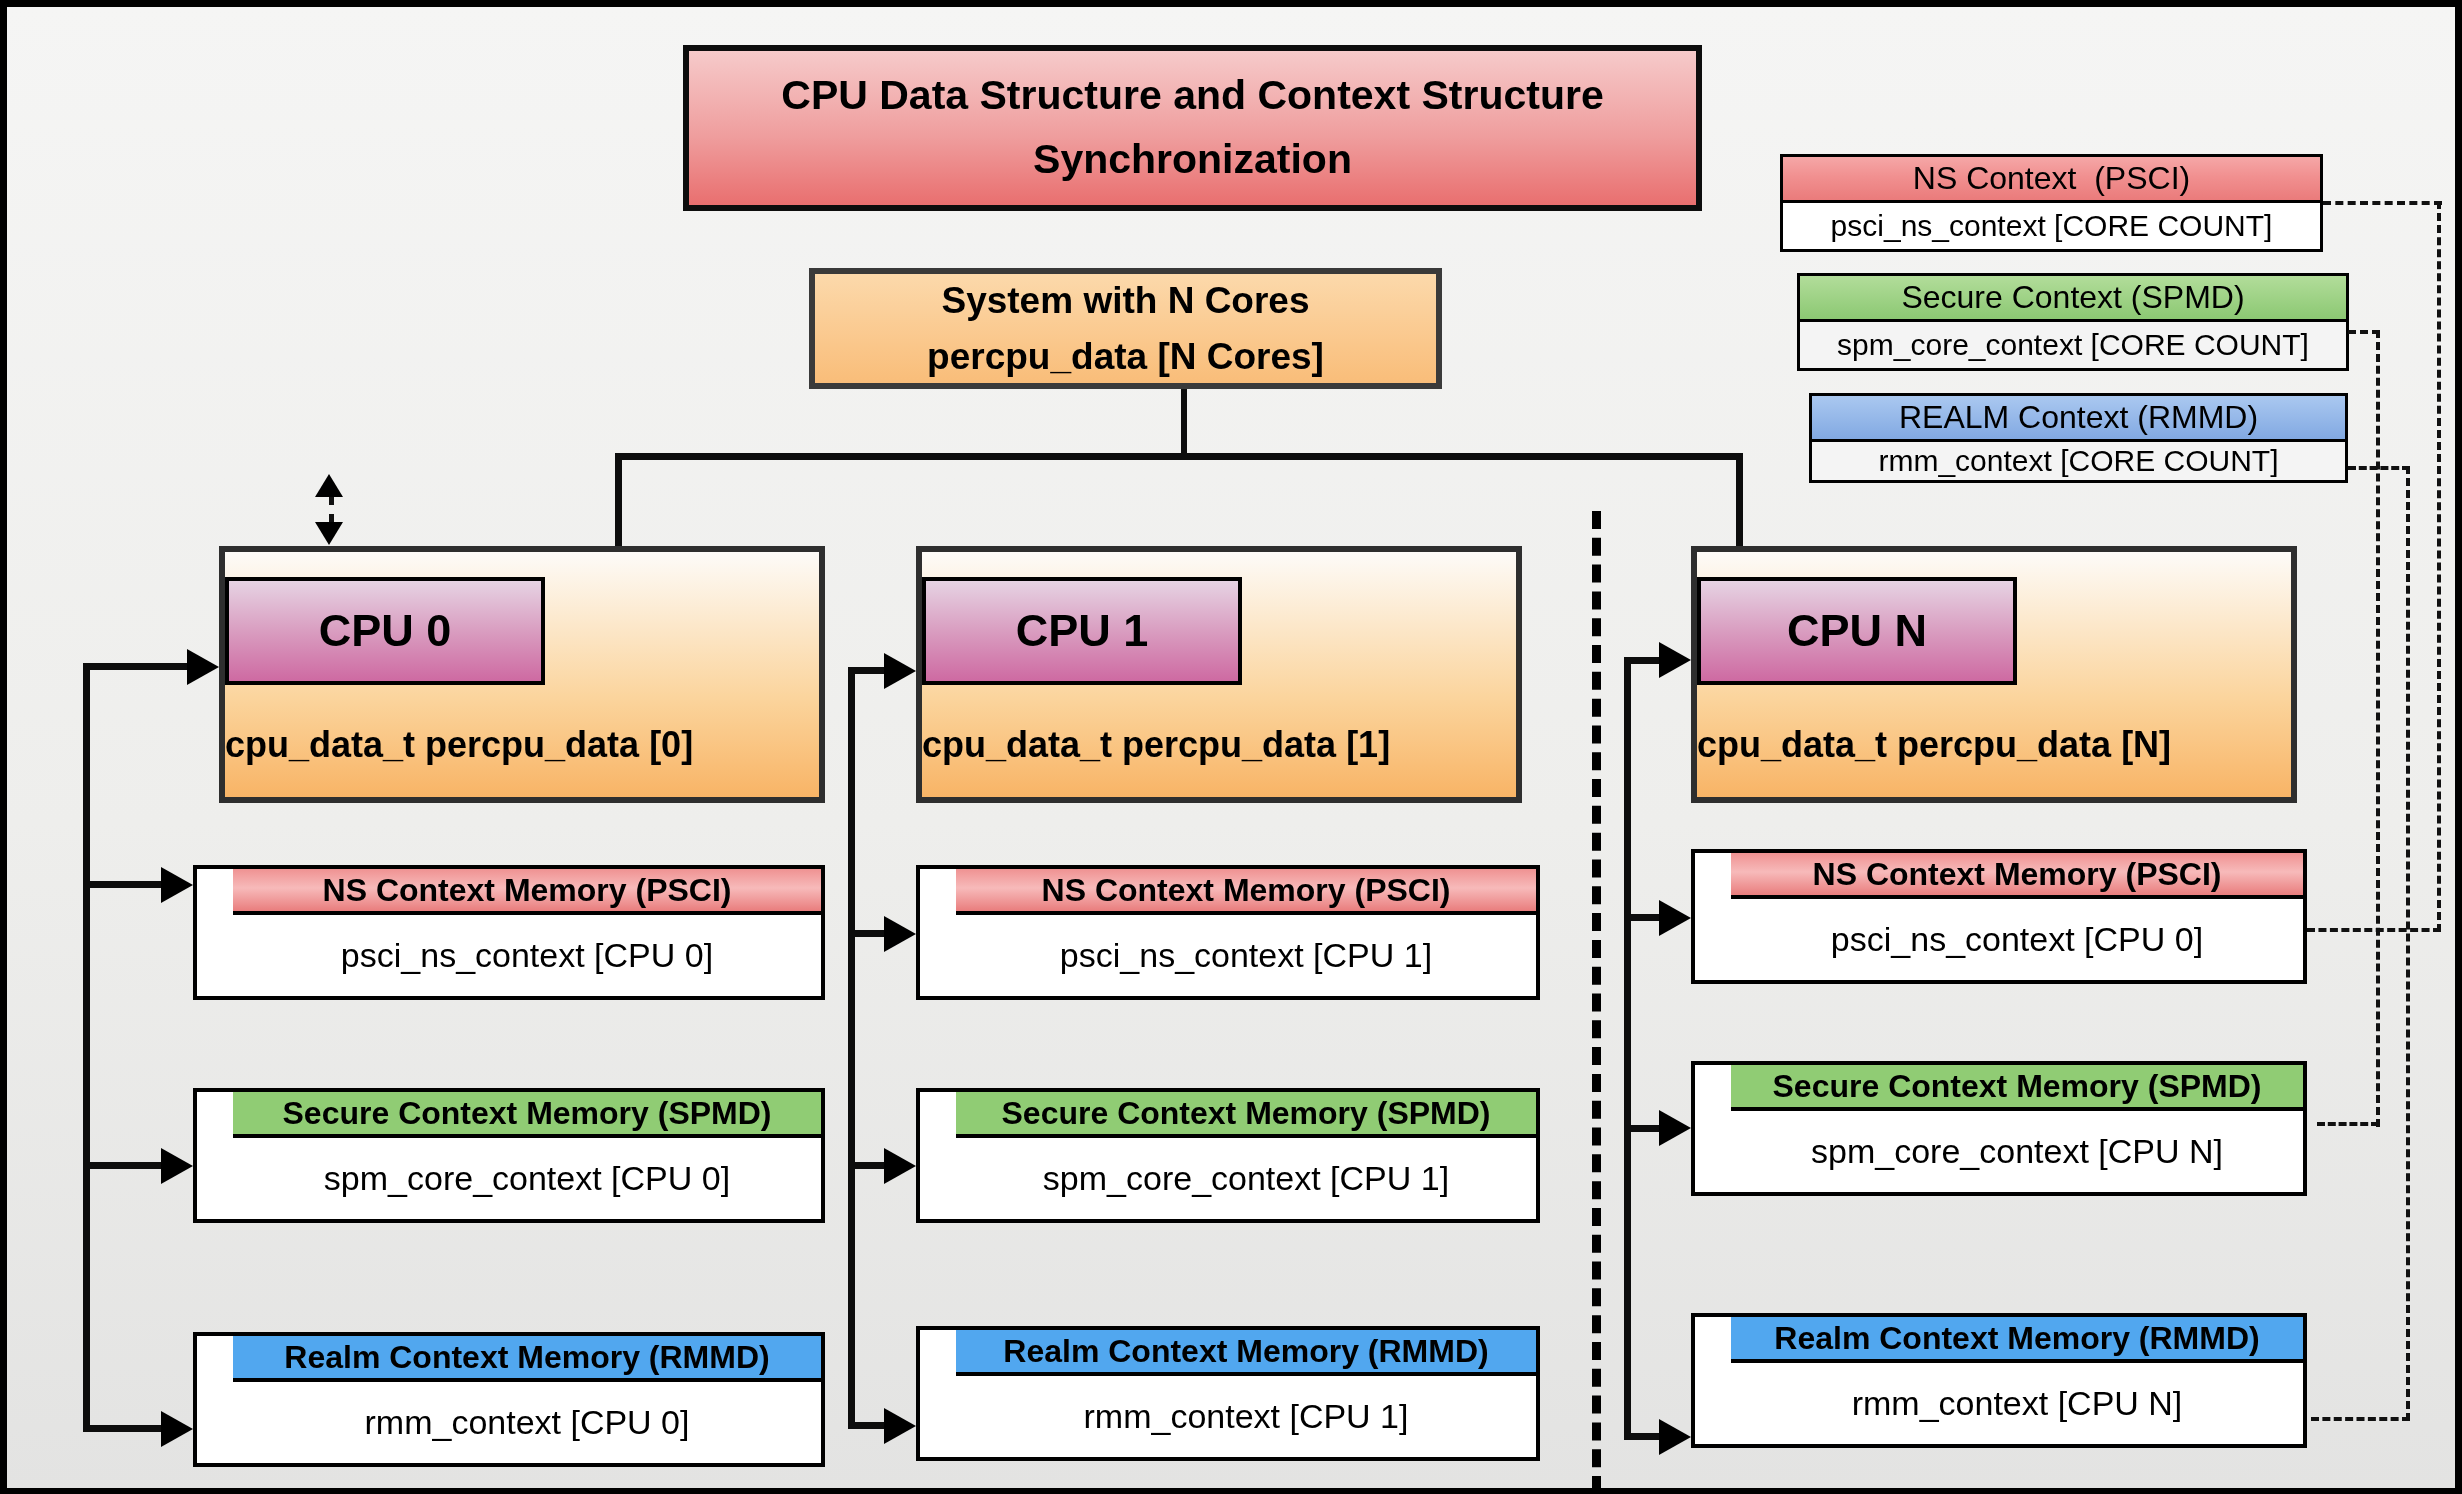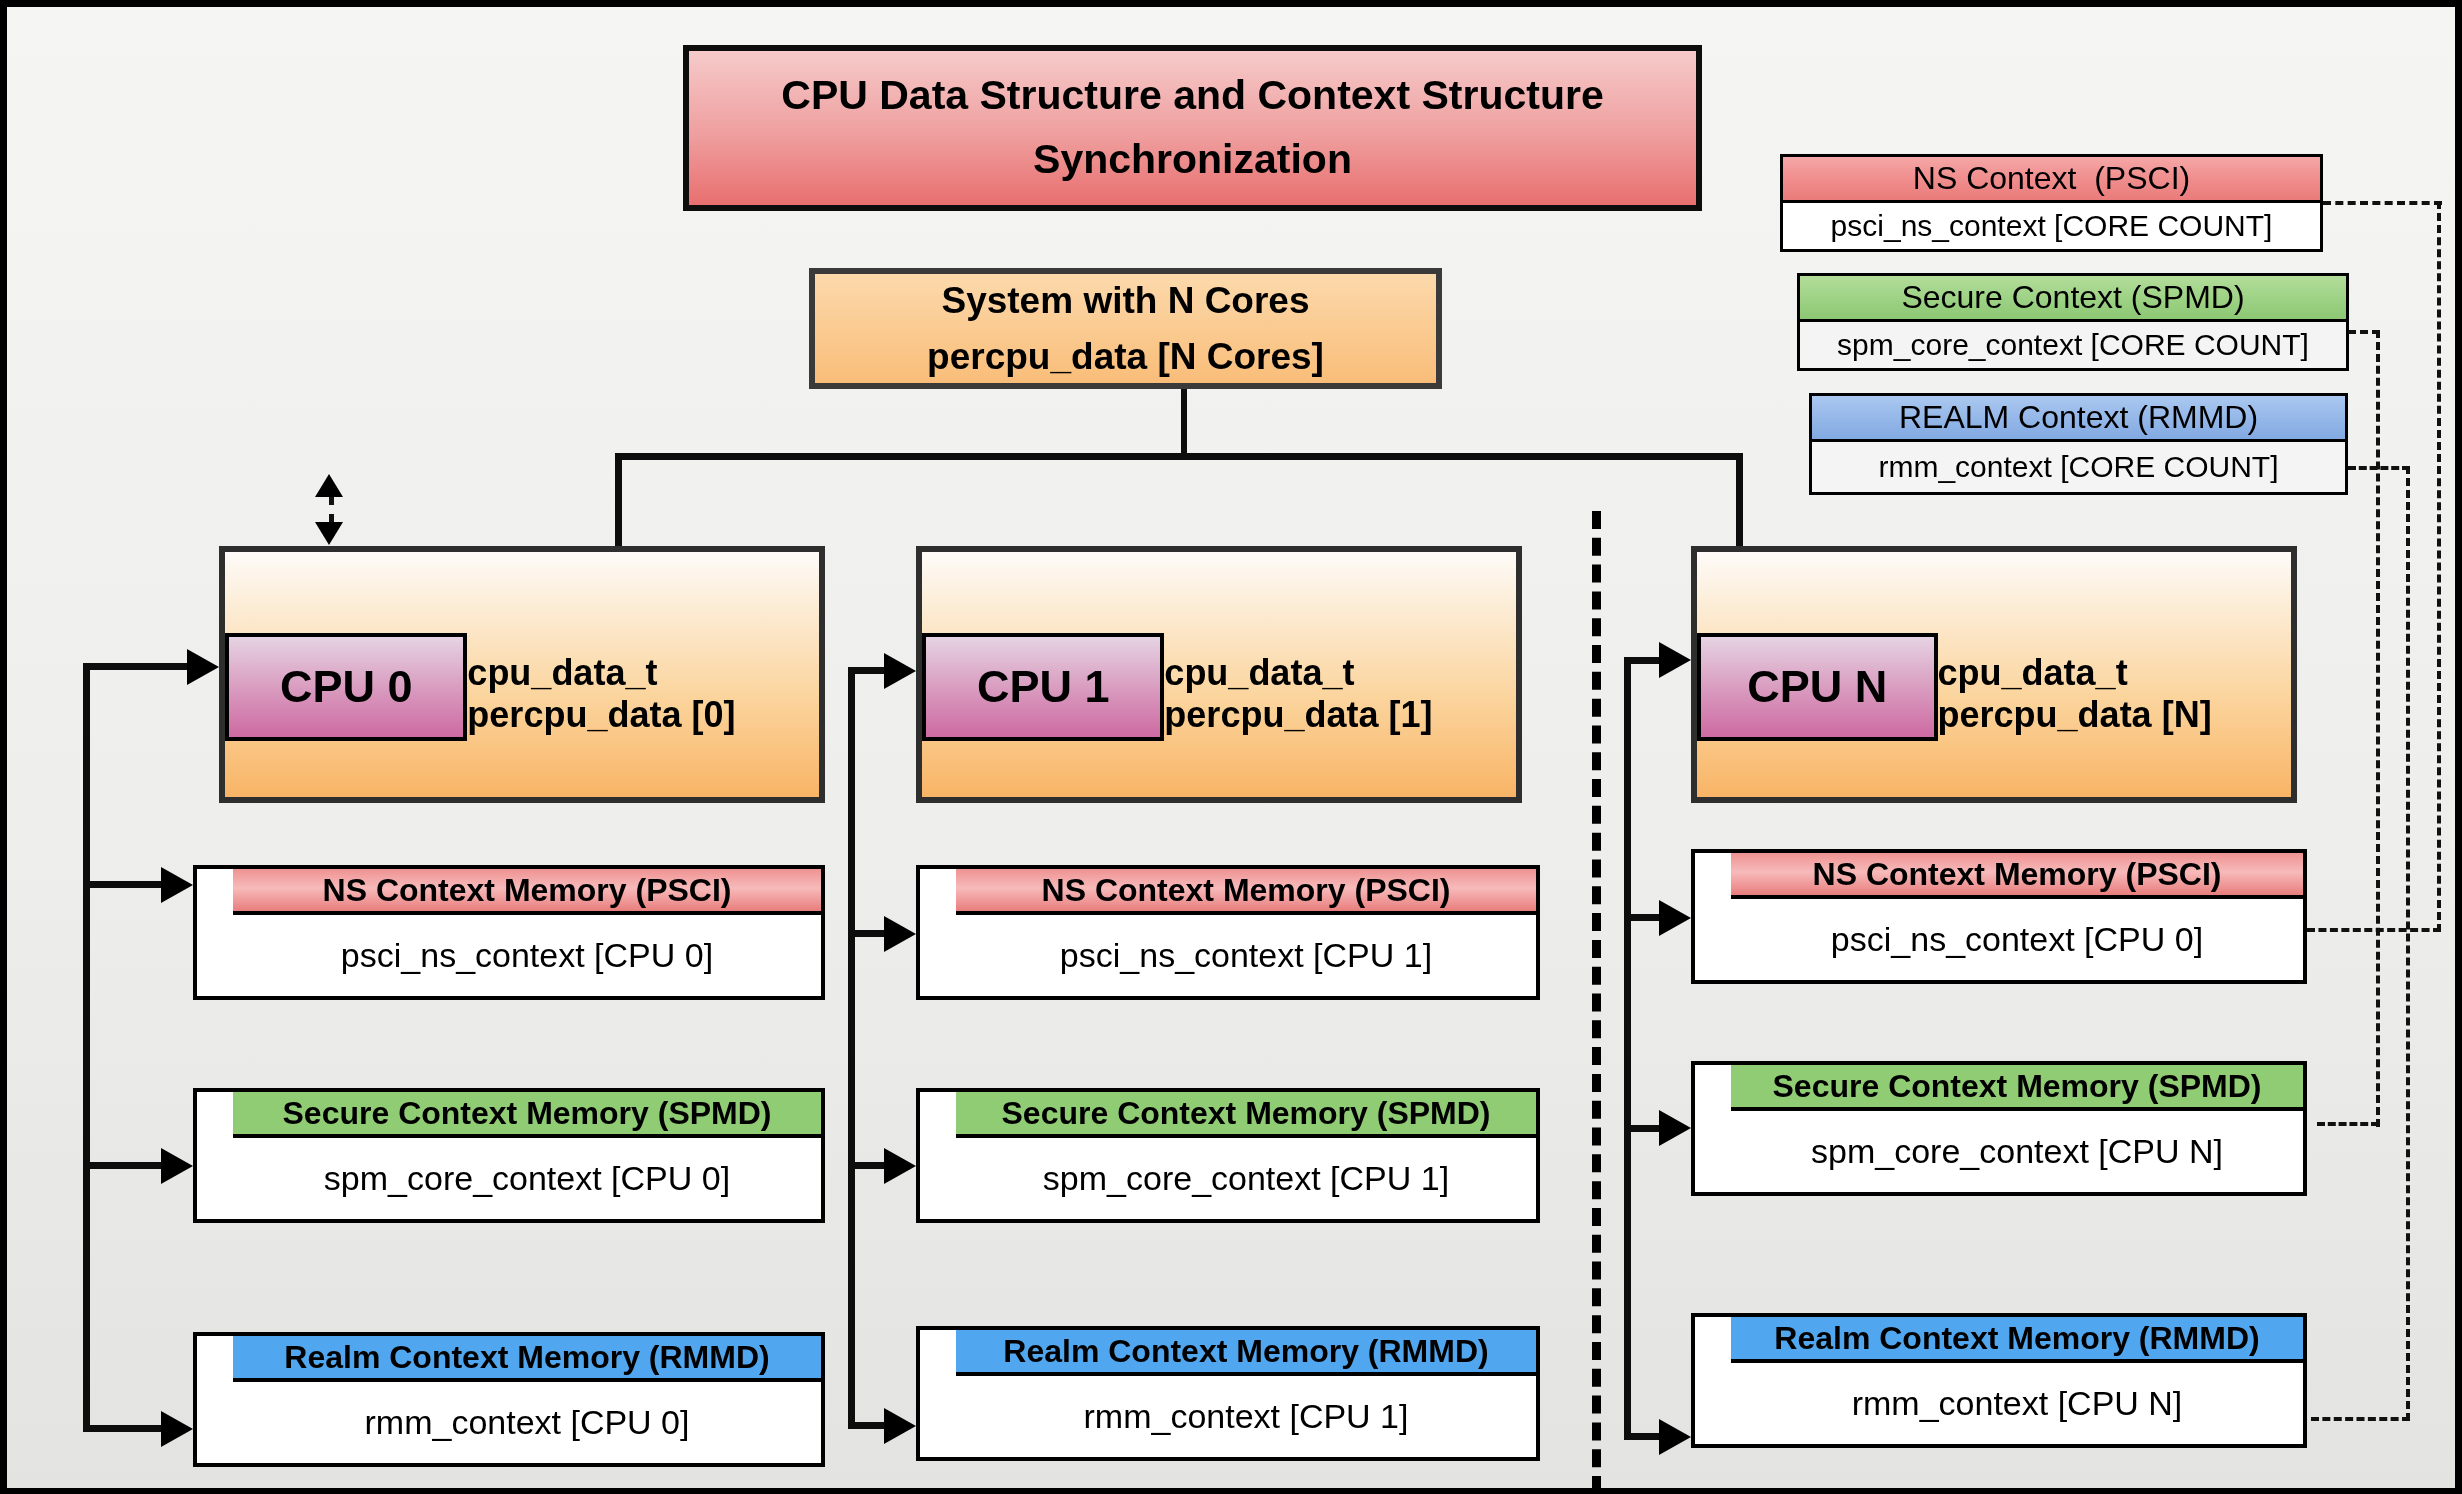--- a/index.html
+++ b/index.html
@@ -1,20 +1,20 @@
 <!DOCTYPE html>
 <html style="font-size:14.3px"><head>
 <meta charset="utf-8">
 <style>
   html,body{margin:0;padding:0;background:#ffffff;font-family:"Liberation Sans",sans-serif;}
   #canvas{position:relative;width:2462px;height:1495px;box-sizing:border-box;border:7.1px solid #000;
           background:linear-gradient(180deg,#f5f5f4 0%,#eeeeec 55%,#e3e3e2 100%);overflow:hidden;}
   .box{position:absolute;box-sizing:border-box;}
   .center{display:flex;align-items:center;justify-content:center;text-align:center;}
-  .col{display:flex;flex-direction:row;align-items:center;}
+  .col{display:flex;flex-direction:column;align-items:flex-start;}
   .ws{white-space:pre;}
 
   
   .title{left:676px;top:22px;width:1019px;height:166px;border:6.2px solid #0d0d0d;
          background:linear-gradient(180deg,#f6caca 0%,#ef9e9e 55%,#e96f6f 100%);
          font-size:41px;font-weight:bold;color:#000;line-height:1.55;margin-top:16px;}
 
   
   .struct{left:43px;top:212px;width:541px;height:258px;border:3.6px solid #000;background:transparent;}
   .struct-hdr{height:50px;border-bottom:3.6px solid #000;background:linear-gradient(180deg,#ffffff 0%,#c7c7c7 100%);
@@ -89,21 +89,21 @@
   <div class="box legend" style="left:1773px;top:147px;width:543px;">
     <div class="hdr lg-red center ws">NS Context  (PSCI)</div>
     <div class="val center">psci_ns_context [CORE COUNT]</div>
   </div>
   <div class="box legend" style="left:1790px;top:266px;width:552px;">
     <div class="hdr lg-green center ws">Secure Context (SPMD)</div>
     <div class="val center" style="background:#f4f4f4;">spm_core_context [CORE COUNT]</div>
   </div>
   <div class="box legend" style="left:1802px;top:386px;width:539px;">
     <div class="hdr lg-blue center ws">REALM Context (RMMD)</div>
-    <div class="val center" style="background:#f4f4f4;height:50px;">rmm_context [CORE COUNT]</div>
+    <div class="val center" style="background:#f4f4f4;height:38px;">rmm_context [CORE COUNT]</div>
   </div>
 
   <div class="box cpu col" style="left:212px;top:539px;">
     <div class="cpu-label center">CPU 0</div>
     <div class="cpu-data">cpu_data_t percpu_data [0]</div>
   </div>
   <div class="box ctx" style="left:186px;top:858px;width:632px;">
     <div class="hdr ctx-red center ws">NS Context Memory (PSCI)</div>
     <div class="val center">psci_ns_context [CPU 0]</div>
   </div>

